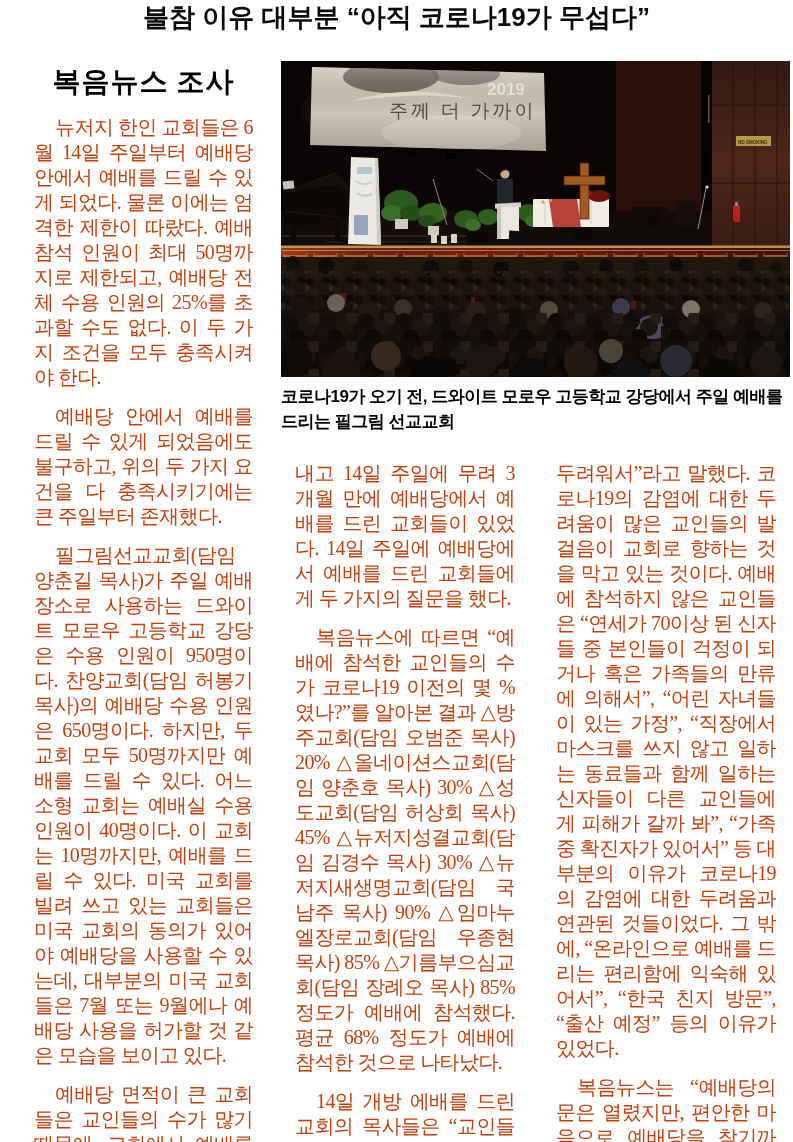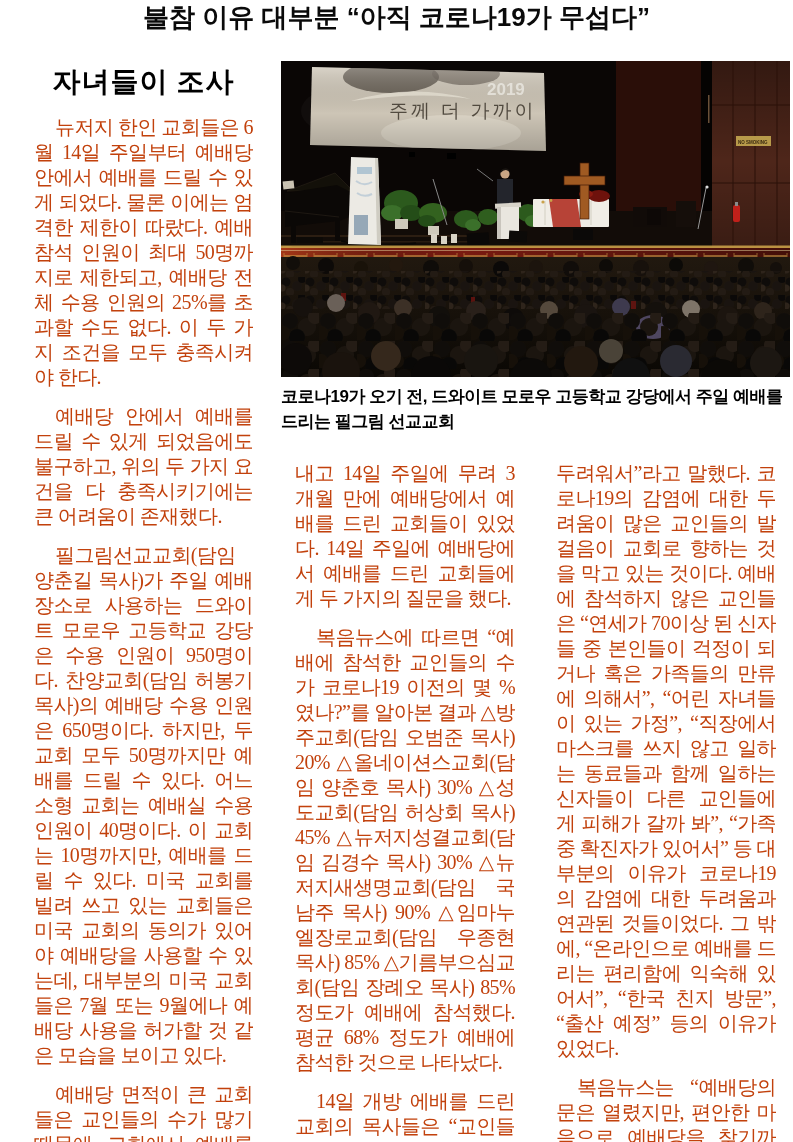--- a/index.html
+++ b/index.html
@@ -56,23 +56,23 @@
 
 <div class="page">
 
   <header class="masthead">
     <h2 class="subheadline">불참 이유 대부분 “아직 코로나19가 무섭다”</h2>
   </header>
 
   <div class="content">
 
     <div class="col-left">
-      <h3 class="section-heading">자녀들이 조사</h3>
+      <h3 class="section-heading">복음뉴스 조사</h3>
       <p class="p">뉴저지 한인 교회들은 6월 14일 주일부터 예배당 안에서 예배를 드릴 수 있게 되었다. 물론 이에는 엄격한 제한이 따랐다. 예배 참석 인원이 최대 50명까지로 제한되고, 예배당 전체 수용 인원의 25%를 초과할 수도 없다. 이 두 가지 조건을 모두 충족시켜야 한다.</p>
-      <p class="p">예배당 안에서 예배를 드릴 수 있게 되었음에도 불구하고, 위의 두 가지 요건을 다 충족시키기에는 큰 어려움이 존재했다.</p>
+      <p class="p">예배당 안에서 예배를 드릴 수 있게 되었음에도 불구하고, 위의 두 가지 요건을 다 충족시키기에는 큰 주일부터 존재했다.</p>
       <p class="p">필그림선교교회(담임 양춘길 목사)가 주일 예배 장소로 사용하는 드와이트 모로우 고등학교 강당은 수용 인원이 950명이다. 찬양교회(담임 허봉기 목사)의 예배당 수용 인원은 650명이다. 하지만, 두 교회 모두 50명까지만 예배를 드릴 수 있다. 어느 소형 교회는 예배실 수용 인원이 40명이다. 이 교회는 10명까지만, 예배를 드릴 수 있다. 미국 교회를 빌려 쓰고 있는 교회들은 미국 교회의 동의가 있어야 예배당을 사용할 수 있는데, 대부분의 미국 교회들은 7월 또는 9월에나 예배당 사용을 허가할 것 같은 모습을 보이고 있다.</p>
       <p class="p">예배당 면적이 큰 교회들은 교인들의 수가 많기 때문에, 교회에서 예배를 드리려면 예배에 참석할 수 있는 교인들을 선별해야 한다. 예배당의 공간이 아주 작은 교회들은 사회적 거리를 유지하기가 어렵다.</p>
 
     </div>
 
     <div class="right-area">
 
       <figure>
         <div class="photo-frame">
           <svg width="509" height="316" viewBox="0 0 509 316" preserveAspectRatio="none" role="img">

